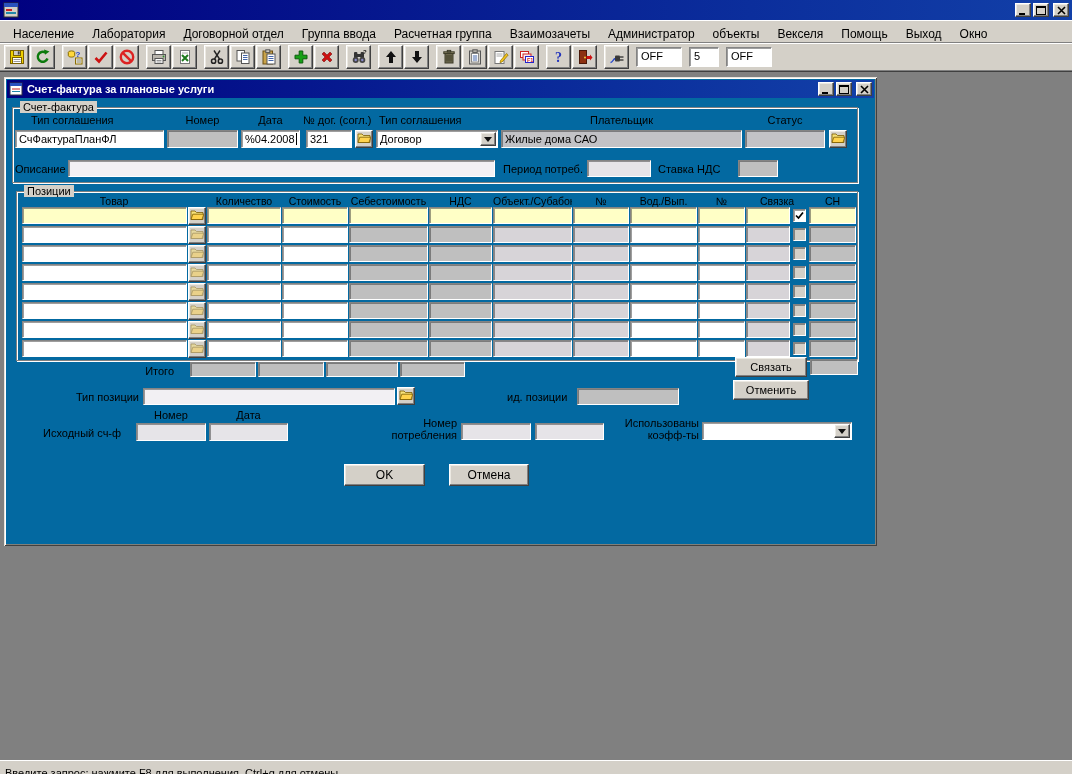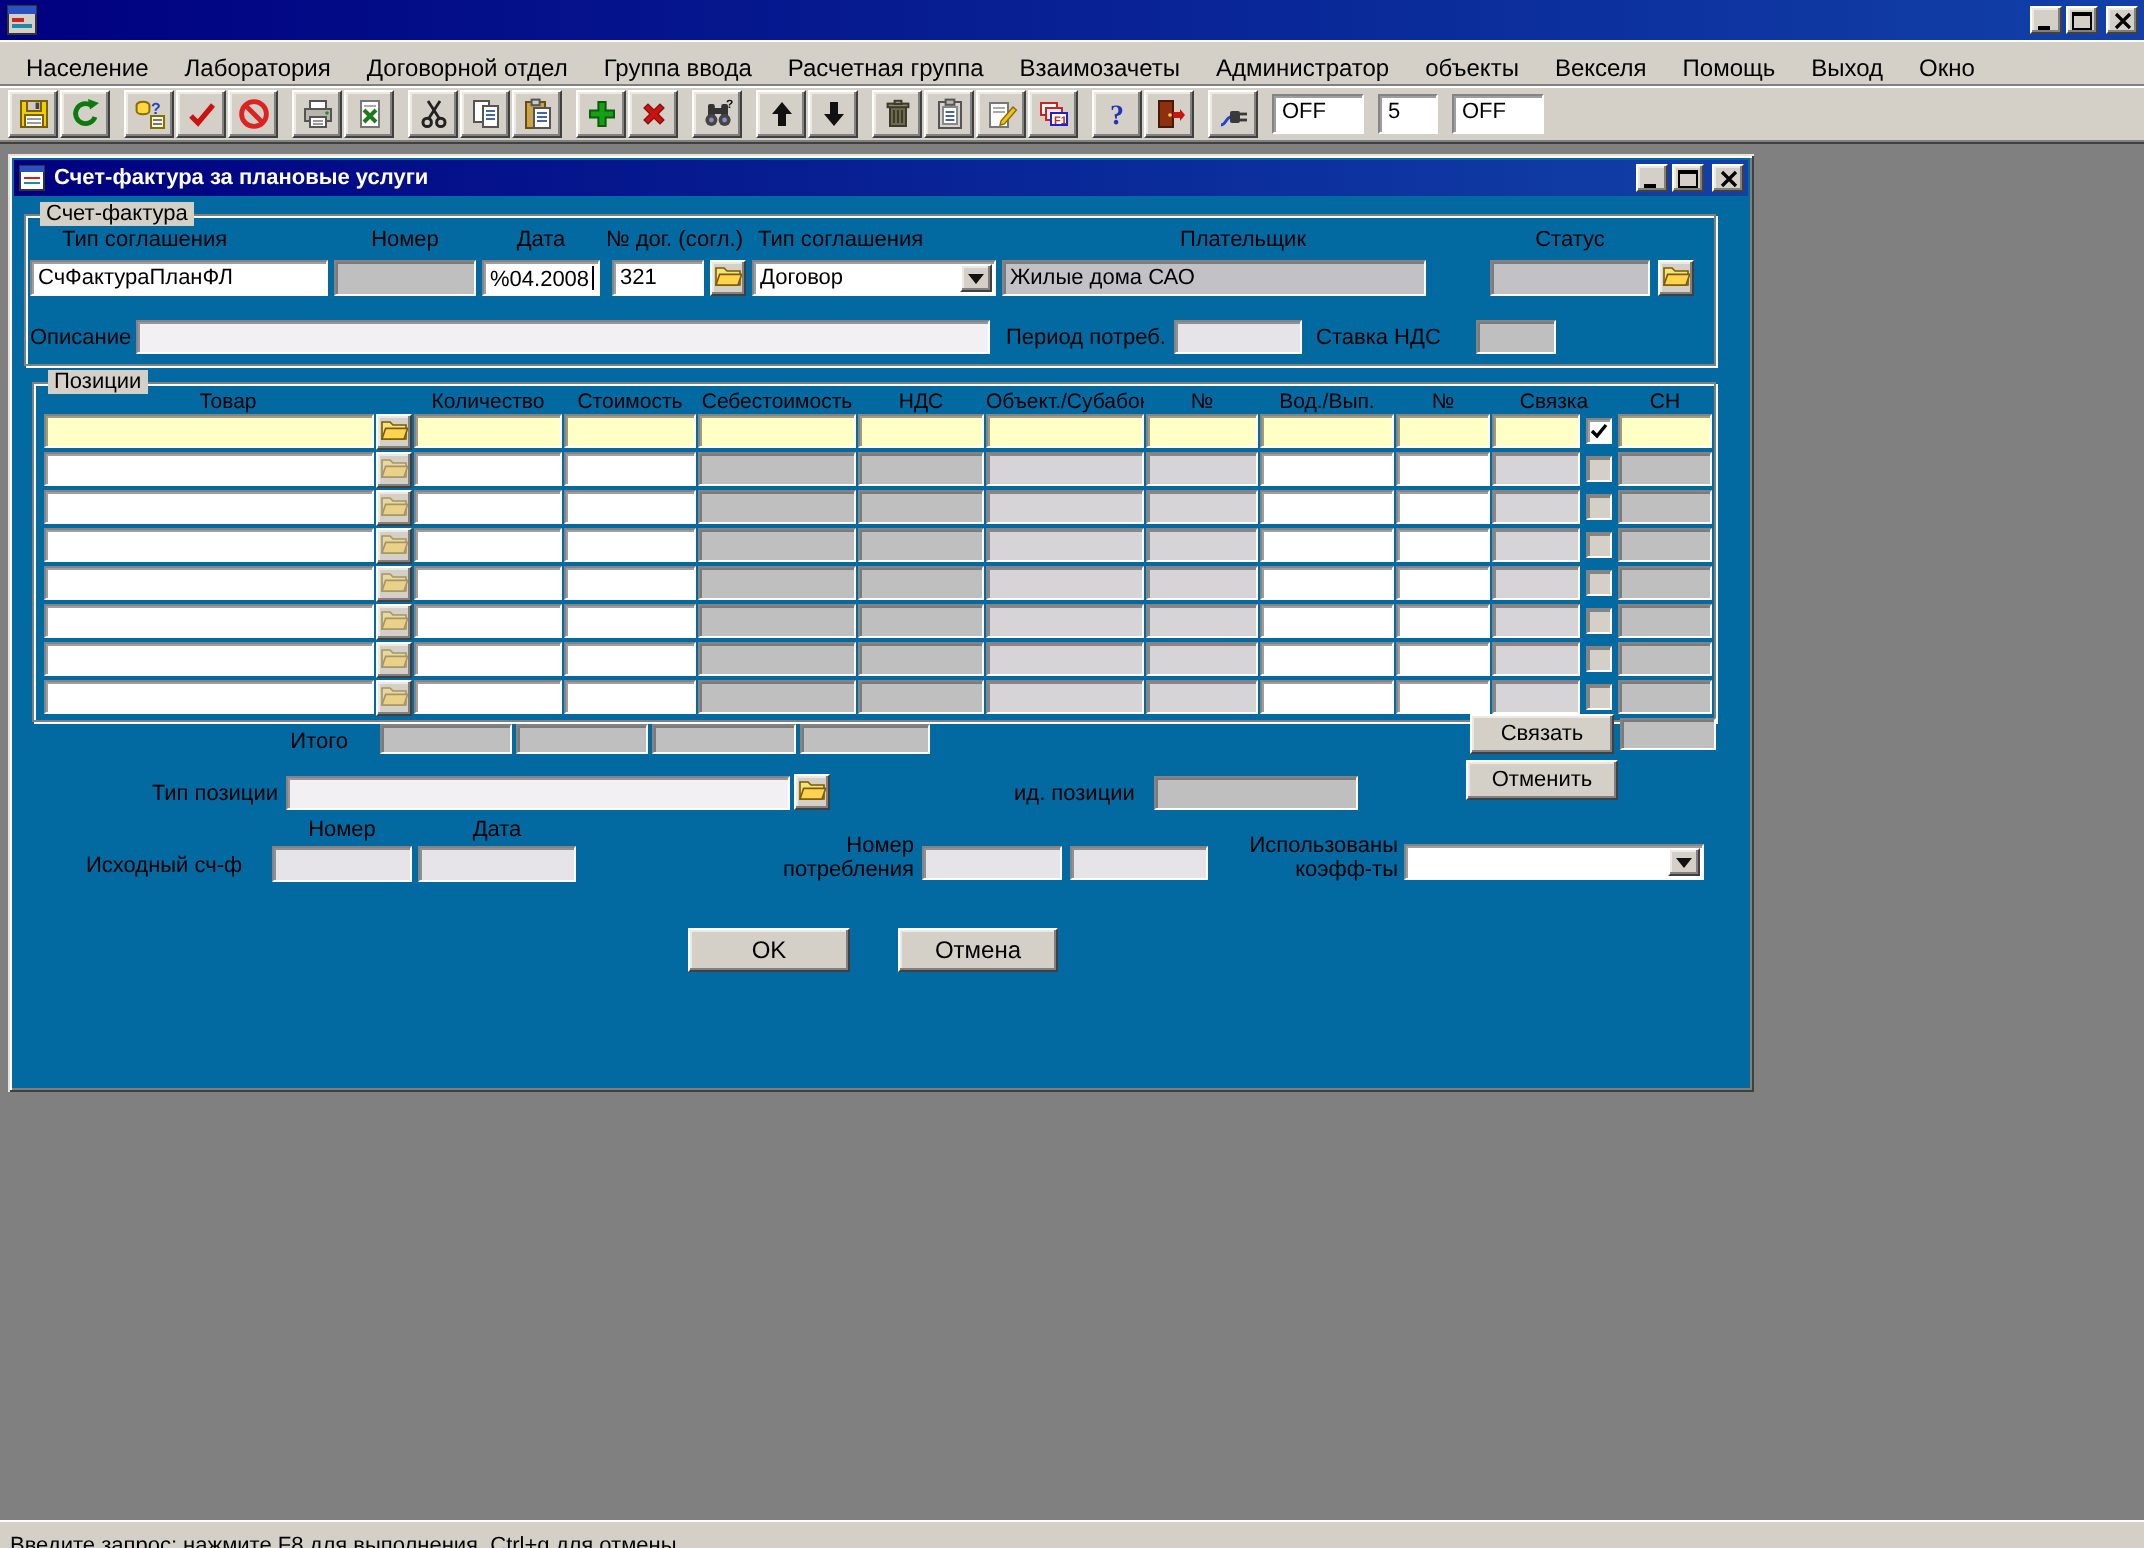--- a/index.html
+++ b/index.html
@@ -441,21 +441,21 @@
 
           <div class="combo sunk" style="left:363px; top:22px; width:122px;">
             <span class="val">Договор</span>
             <span class="arrow btn3d">
                 <svg width="8" height="5" viewBox="0 0 8 5">
                   <polygon points="0,0 8,0 4,5" fill="#111"></polygon>
                 </svg>
               </span>
           </div>
 
-          <div class="fld sunk bg-grayc" style="left:488px; top:22px; width:212px;">Жилые дома САО</div>
+          <div class="fld sunk bg-grayc" style="left:488px; top:22px; width:241px;">Жилые дома САО</div>
           <div class="fld sunk bg-grayc" style="left:732px; top:22px; width:80px;"></div>
           <button class="lookup-btn btn3d" style="left:816px; top:22px;">
               <span><svg width="14" height="12" viewBox="0 0 14 12">
                   <path d="M1 2 h4 l1.5 1.5 H13 V10.5 H1 Z" fill="#f7e27a" stroke="#7a5c00" stroke-width="0.8"></path>
                   <path d="M1 10.5 L2.8 5.2 H13.8 L12 10.5 Z" fill="#ffd34d" stroke="#7a5c00" stroke-width="0.8"></path>
                 </svg></span>
             </button>
 
           <span class="lab" style="left:2px; top:55px;">Описание</span>
           <div class="fld sunk bg-vlight" style="left:55px; top:52px; width:427px; height:17px;"></div>

